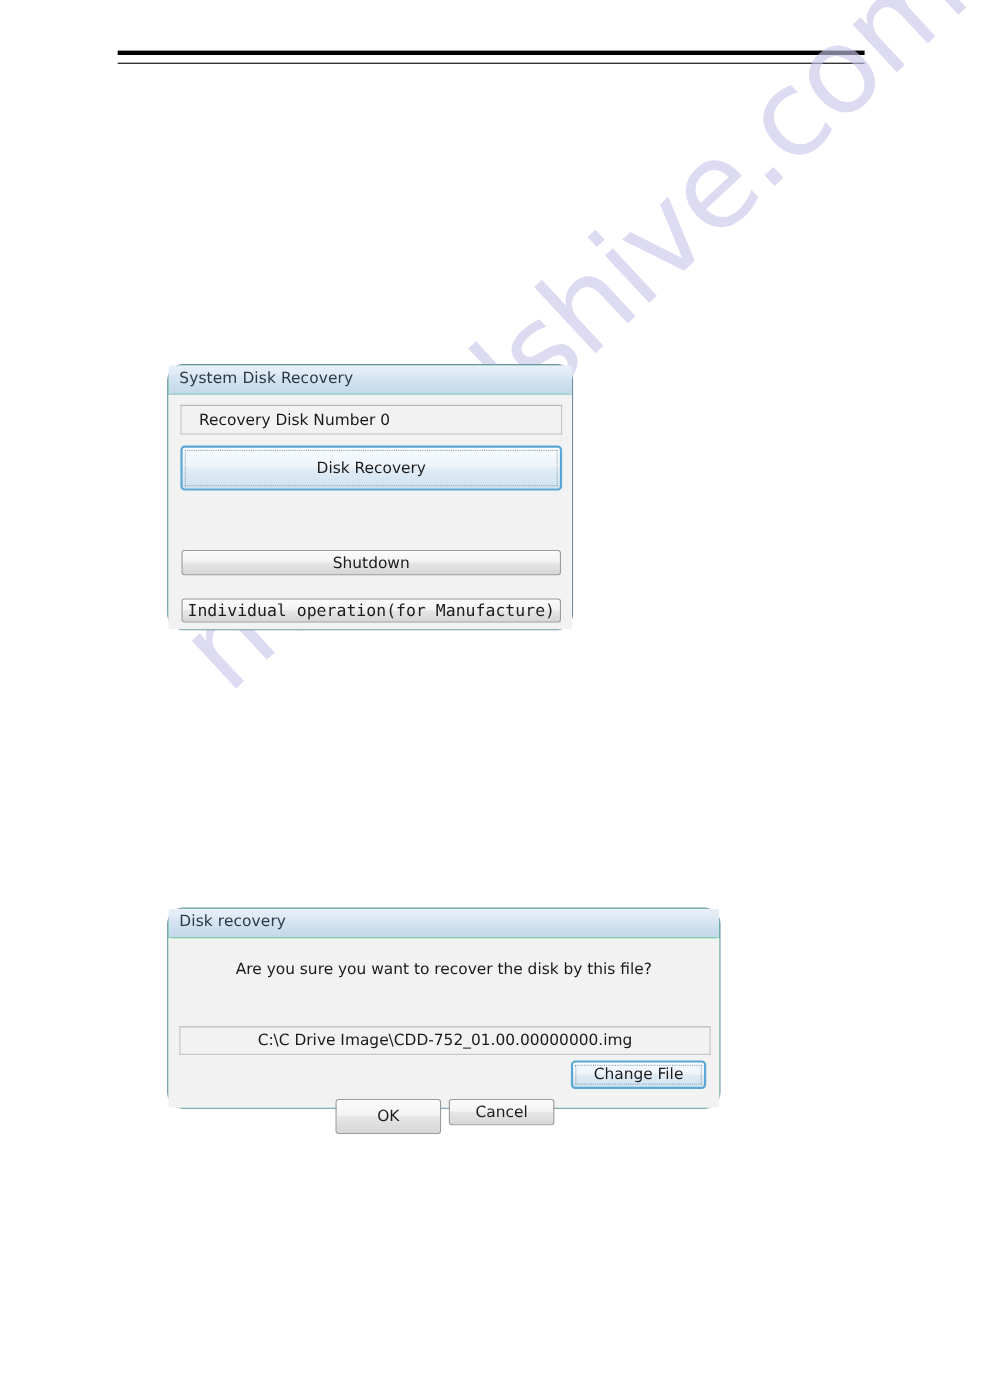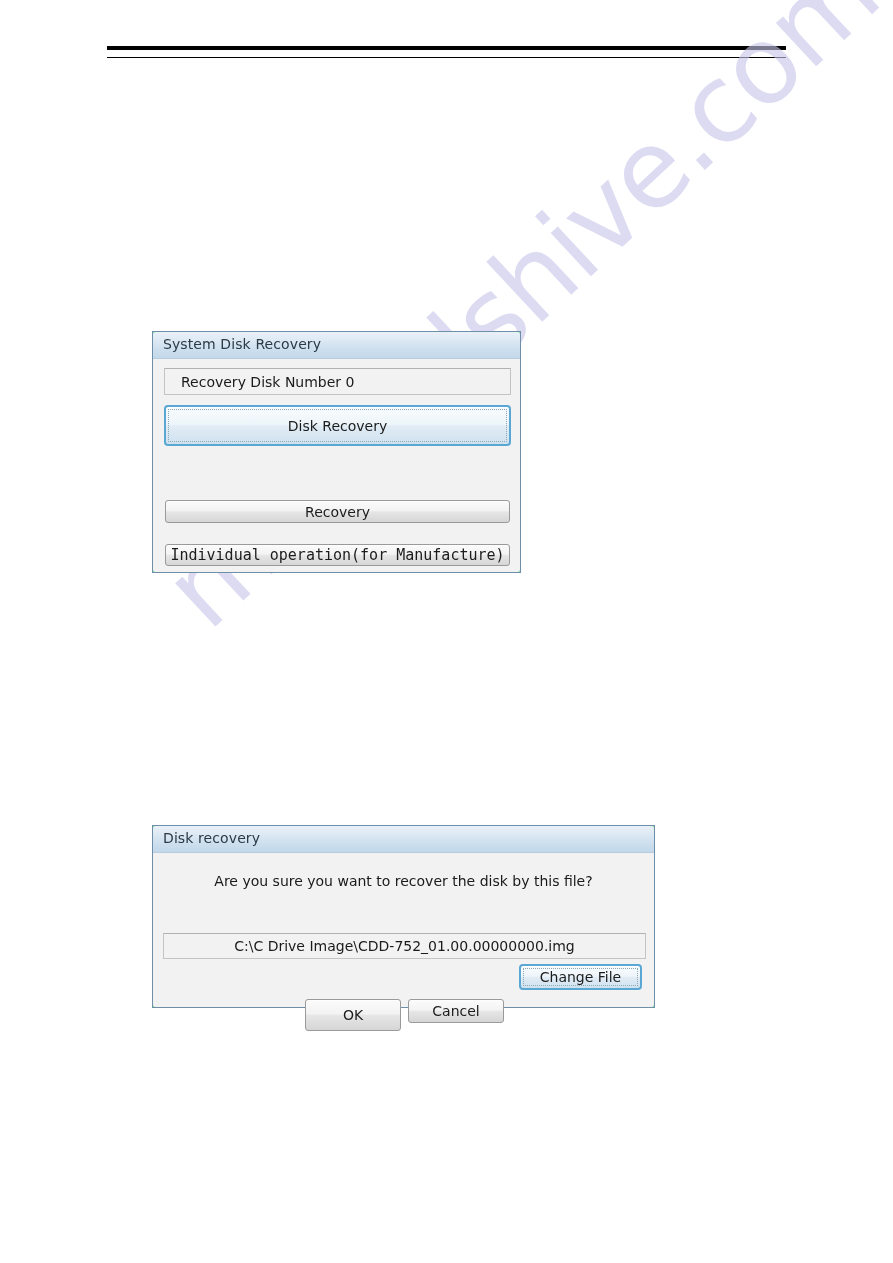--- a/index.html
+++ b/index.html
@@ -63,21 +63,21 @@
     transform-origin: 0 0;
     letter-spacing: -2px;
   }
 
   
   .dialog {
     position: absolute;
     z-index: 3;
     background: #22c55e;
     border: 1px solid #6f8fa8;
-    border-radius: 0;
+    border-radius: 15px;
     box-shadow: 0 0 0 1px rgba(255,255,255,0.45) inset;
     box-sizing: border-box;
   }
   .dialog-inner-edge {
     position: absolute;
     left: 1px; right: 1px; top: 1px; bottom: 1px;
     border: 1px solid #ffffff;
     border-radius: 3px;
     pointer-events: none;
   }
@@ -282,21 +282,21 @@
       <span>Recovery Disk Number 0</span>
     </div>
 
     <div class="btn focused" id="btn-disk-recovery">
       <span class="focus-ring"></span>
       <span class="btn-label">Disk Recovery</span>
     </div>
 
 
     <div class="btn" id="btn-shutdown">
-      <span class="btn-label">Recovery</span>
+      <span class="btn-label">Shutdown</span>
     </div>
 
     <div class="btn mono" id="btn-individual-operation">
       <span class="btn-label">Individual operation(for Manufacture)</span>
     </div>
 
   </div>
 </div>
 
 <div class="dialog" id="dialog-disk-recovery-confirm">

